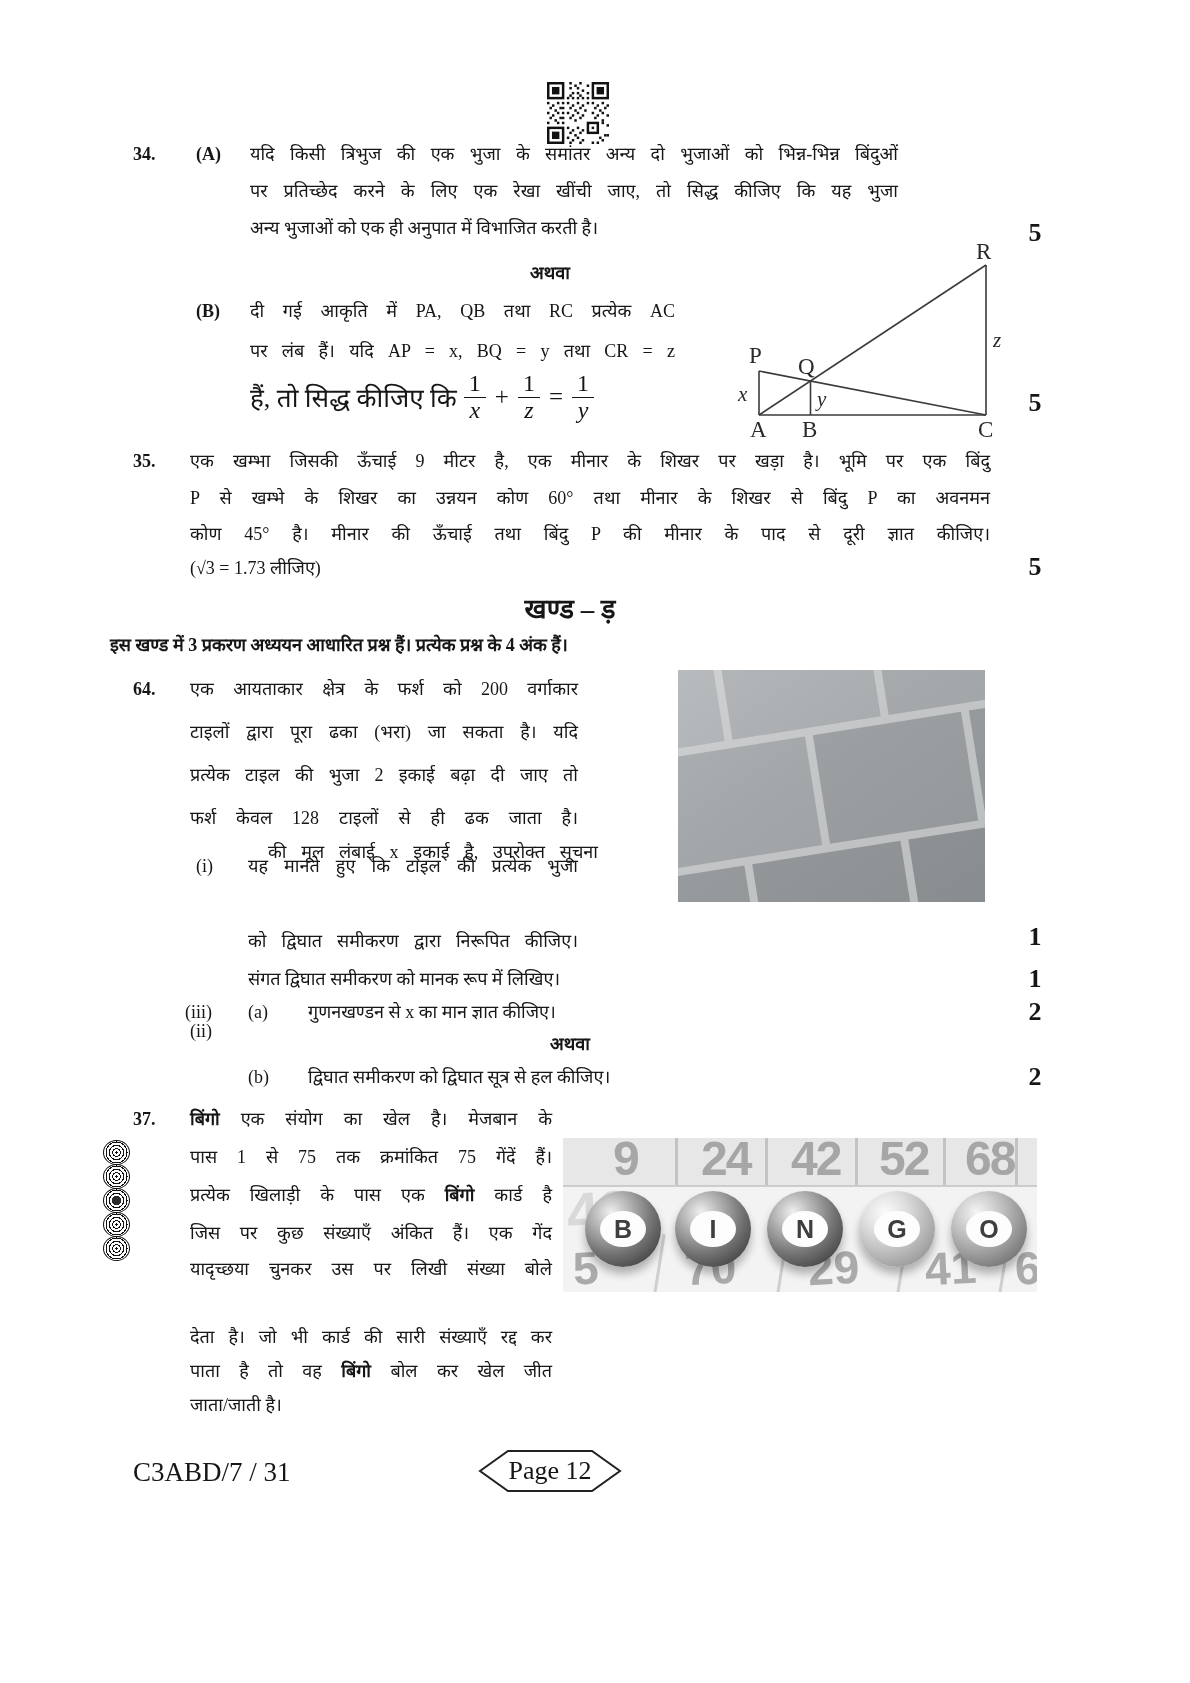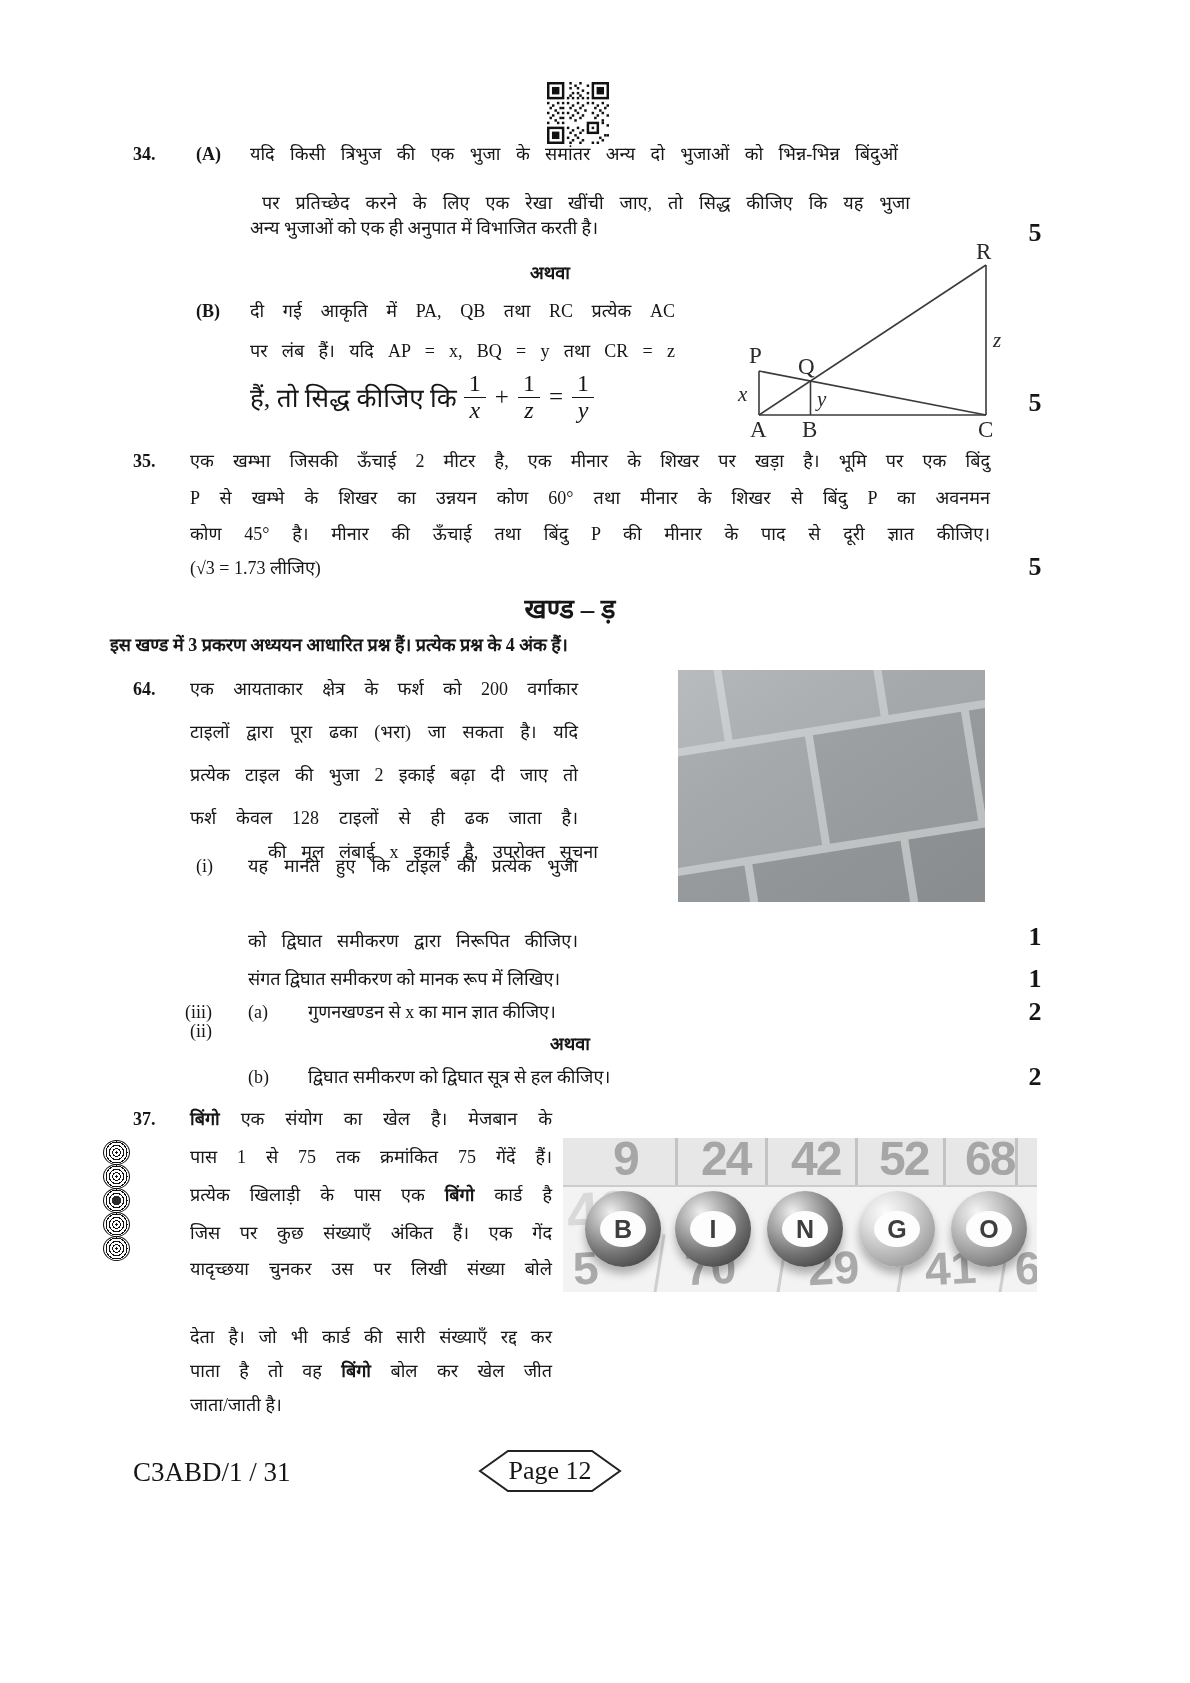--- a/index.html
+++ b/index.html
@@ -163,21 +163,21 @@
         <rect x="17" y="17" width="3" height="3"></rect>
       </g>
     <g fill="#111">
         <rect x="18" y="18" width="1" height="1"></rect>
       </g>
   </svg>
 
   <div class="t bold" style="left:133px;top:143px;">34.</div>
   <div class="t bold" style="left:196px;top:143px;">(A)</div>
   <div class="t just" style="left:250px;top:143px;width:648px;">यदि किसी त्रिभुज की एक भुजा के समांतर अन्य दो भुजाओं को भिन्न-भिन्न बिंदुओं</div>
-  <div class="t just" style="left:262px;top:180px;width:648px;margin-top:12px;">पर प्रतिच्छेद करने के लिए एक रेखा खींची जाए, तो सिद्ध कीजिए कि यह भुजा</div>
+  <div class="t just" style="left:250px;top:180px;width:648px;">पर प्रतिच्छेद करने के लिए एक रेखा खींची जाए, तो सिद्ध कीजिए कि यह भुजा</div>
   <div class="t" style="left:250px;top:217px;">अन्य भुजाओं को एक ही अनुपात में विभाजित करती है।</div>
   <div class="marks" style="top:218px;">5</div>
 
   <div class="t bold center" style="left:250px;top:262px;width:600px;">अथवा</div>
 
   <div class="t bold" style="left:196px;top:300px;">(B)</div>
   <div class="t just" style="left:250px;top:340px;width:425px;">पर लंब हैं। यदि AP = x, BQ = y तथा CR = z</div>
   <div class="t just" style="left:250px;top:300px;width:425px;">दी गई आकृति में PA, QB तथा RC प्रत्येक AC</div>
 
   <div class="fracrow" style="left:250px;top:368px;height:58px;">
@@ -211,21 +211,21 @@
     <text x="240" y="16">R</text>
     <text x="14" y="194">A</text>
     <text x="66" y="194">B</text>
     <text x="242" y="194">C</text>
     <text class="var" x="2" y="158">x</text>
     <text class="var" x="81" y="163">y</text>
     <text class="var" x="257" y="104">z</text>
   </svg>
 
   <div class="t bold" style="left:133px;top:450px;">35.</div>
-  <div class="t just" style="left:190px;top:450px;width:800px;">एक खम्भा जिसकी ऊँचाई 2 मीटर है, एक मीनार के शिखर पर खड़ा है। भूमि पर एक बिंदु</div>
+  <div class="t just" style="left:190px;top:450px;width:800px;">एक खम्भा जिसकी ऊँचाई 9 मीटर है, एक मीनार के शिखर पर खड़ा है। भूमि पर एक बिंदु</div>
   <div class="t just" style="left:190px;top:487px;width:800px;">P से खम्भे के शिखर का उन्नयन कोण 60° तथा मीनार के शिखर से बिंदु P का अवनमन</div>
   <div class="t just" style="left:190px;top:523px;width:800px;">कोण 45° है। मीनार की ऊँचाई तथा बिंदु P की मीनार के पाद से दूरी ज्ञात कीजिए।</div>
   <div class="t" style="left:190px;top:557px;">(√3 = 1.73 लीजिए)</div>
   <div class="marks" style="top:552px;">5</div>
 
   <div class="t bold center" style="left:100px;top:592px;width:940px;font-size:27px;">खण्ड – ड़</div>
   <div class="t bold" style="left:110px;top:634px;">इस खण्ड में 3 प्रकरण अध्ययन आधारित प्रश्न हैं। प्रत्येक प्रश्न के 4 अंक हैं।</div>
 
   <div class="t bold" style="left:133px;top:678px;">64.</div>
   <div class="t just" style="left:190px;top:678px;width:388px;">एक आयताकार क्षेत्र के फर्श को 200 वर्गाकार</div>
@@ -328,19 +328,19 @@
         <div class="ball-label">O</div>
       </div>
   </div>
 
   <div class="spiral" style="top:1140px;"></div>
   <div class="spiral" style="top:1164px;"></div>
   <div class="spiral filled" style="top:1188px;"></div>
   <div class="spiral" style="top:1212px;"></div>
   <div class="spiral" style="top:1236px;"></div>
 
-  <div class="t" style="left:133px;top:1455px;font-size:27px;">C3ABD/1 / 31</div>
+  <div class="t" style="left:133px;top:1455px;font-size:27px;">C3ABD/7 / 31</div>
   <svg class="hex" style="position:absolute;left:478px;top:1448px;" width="144" height="46" viewBox="0 0 144 46">
     <polygon points="2,23 30,3 114,3 142,23 114,43 30,43" fill="#ffffff" stroke="#222222" stroke-width="2"></polygon>
     <text x="72" y="31" text-anchor="middle">Page 12</text>
   </svg>
 
 </div>
 
 </body></html>

